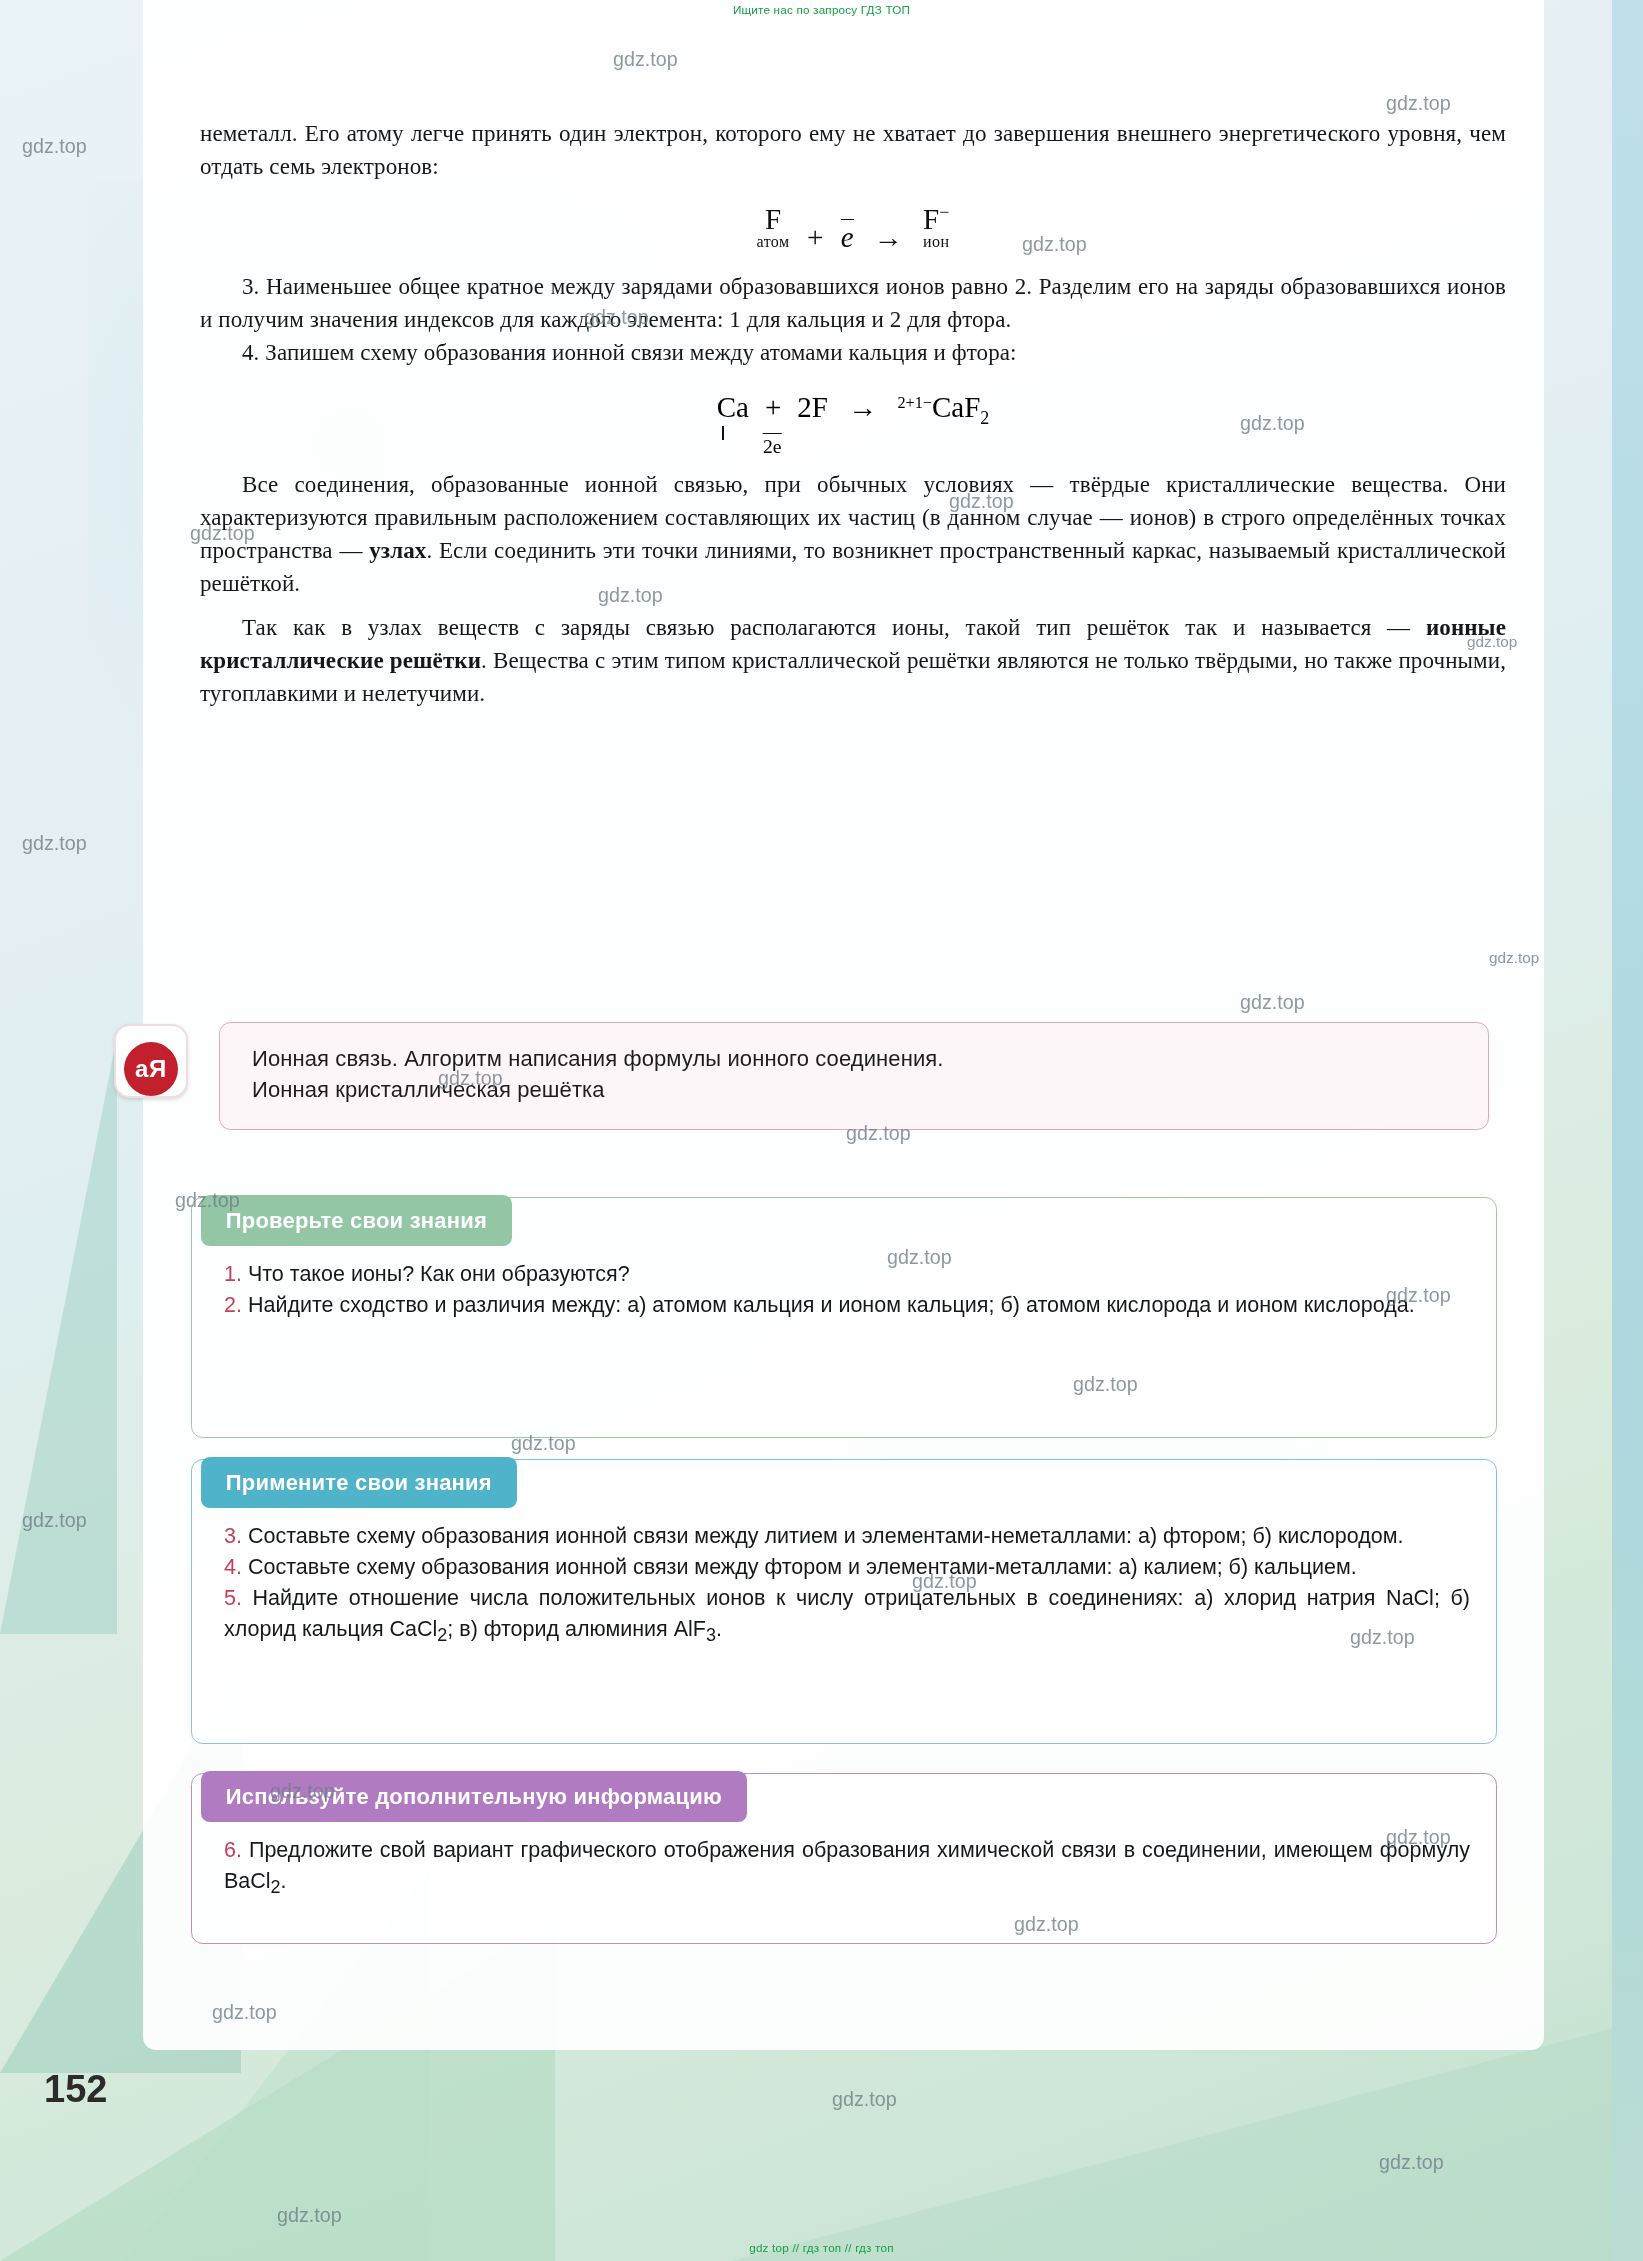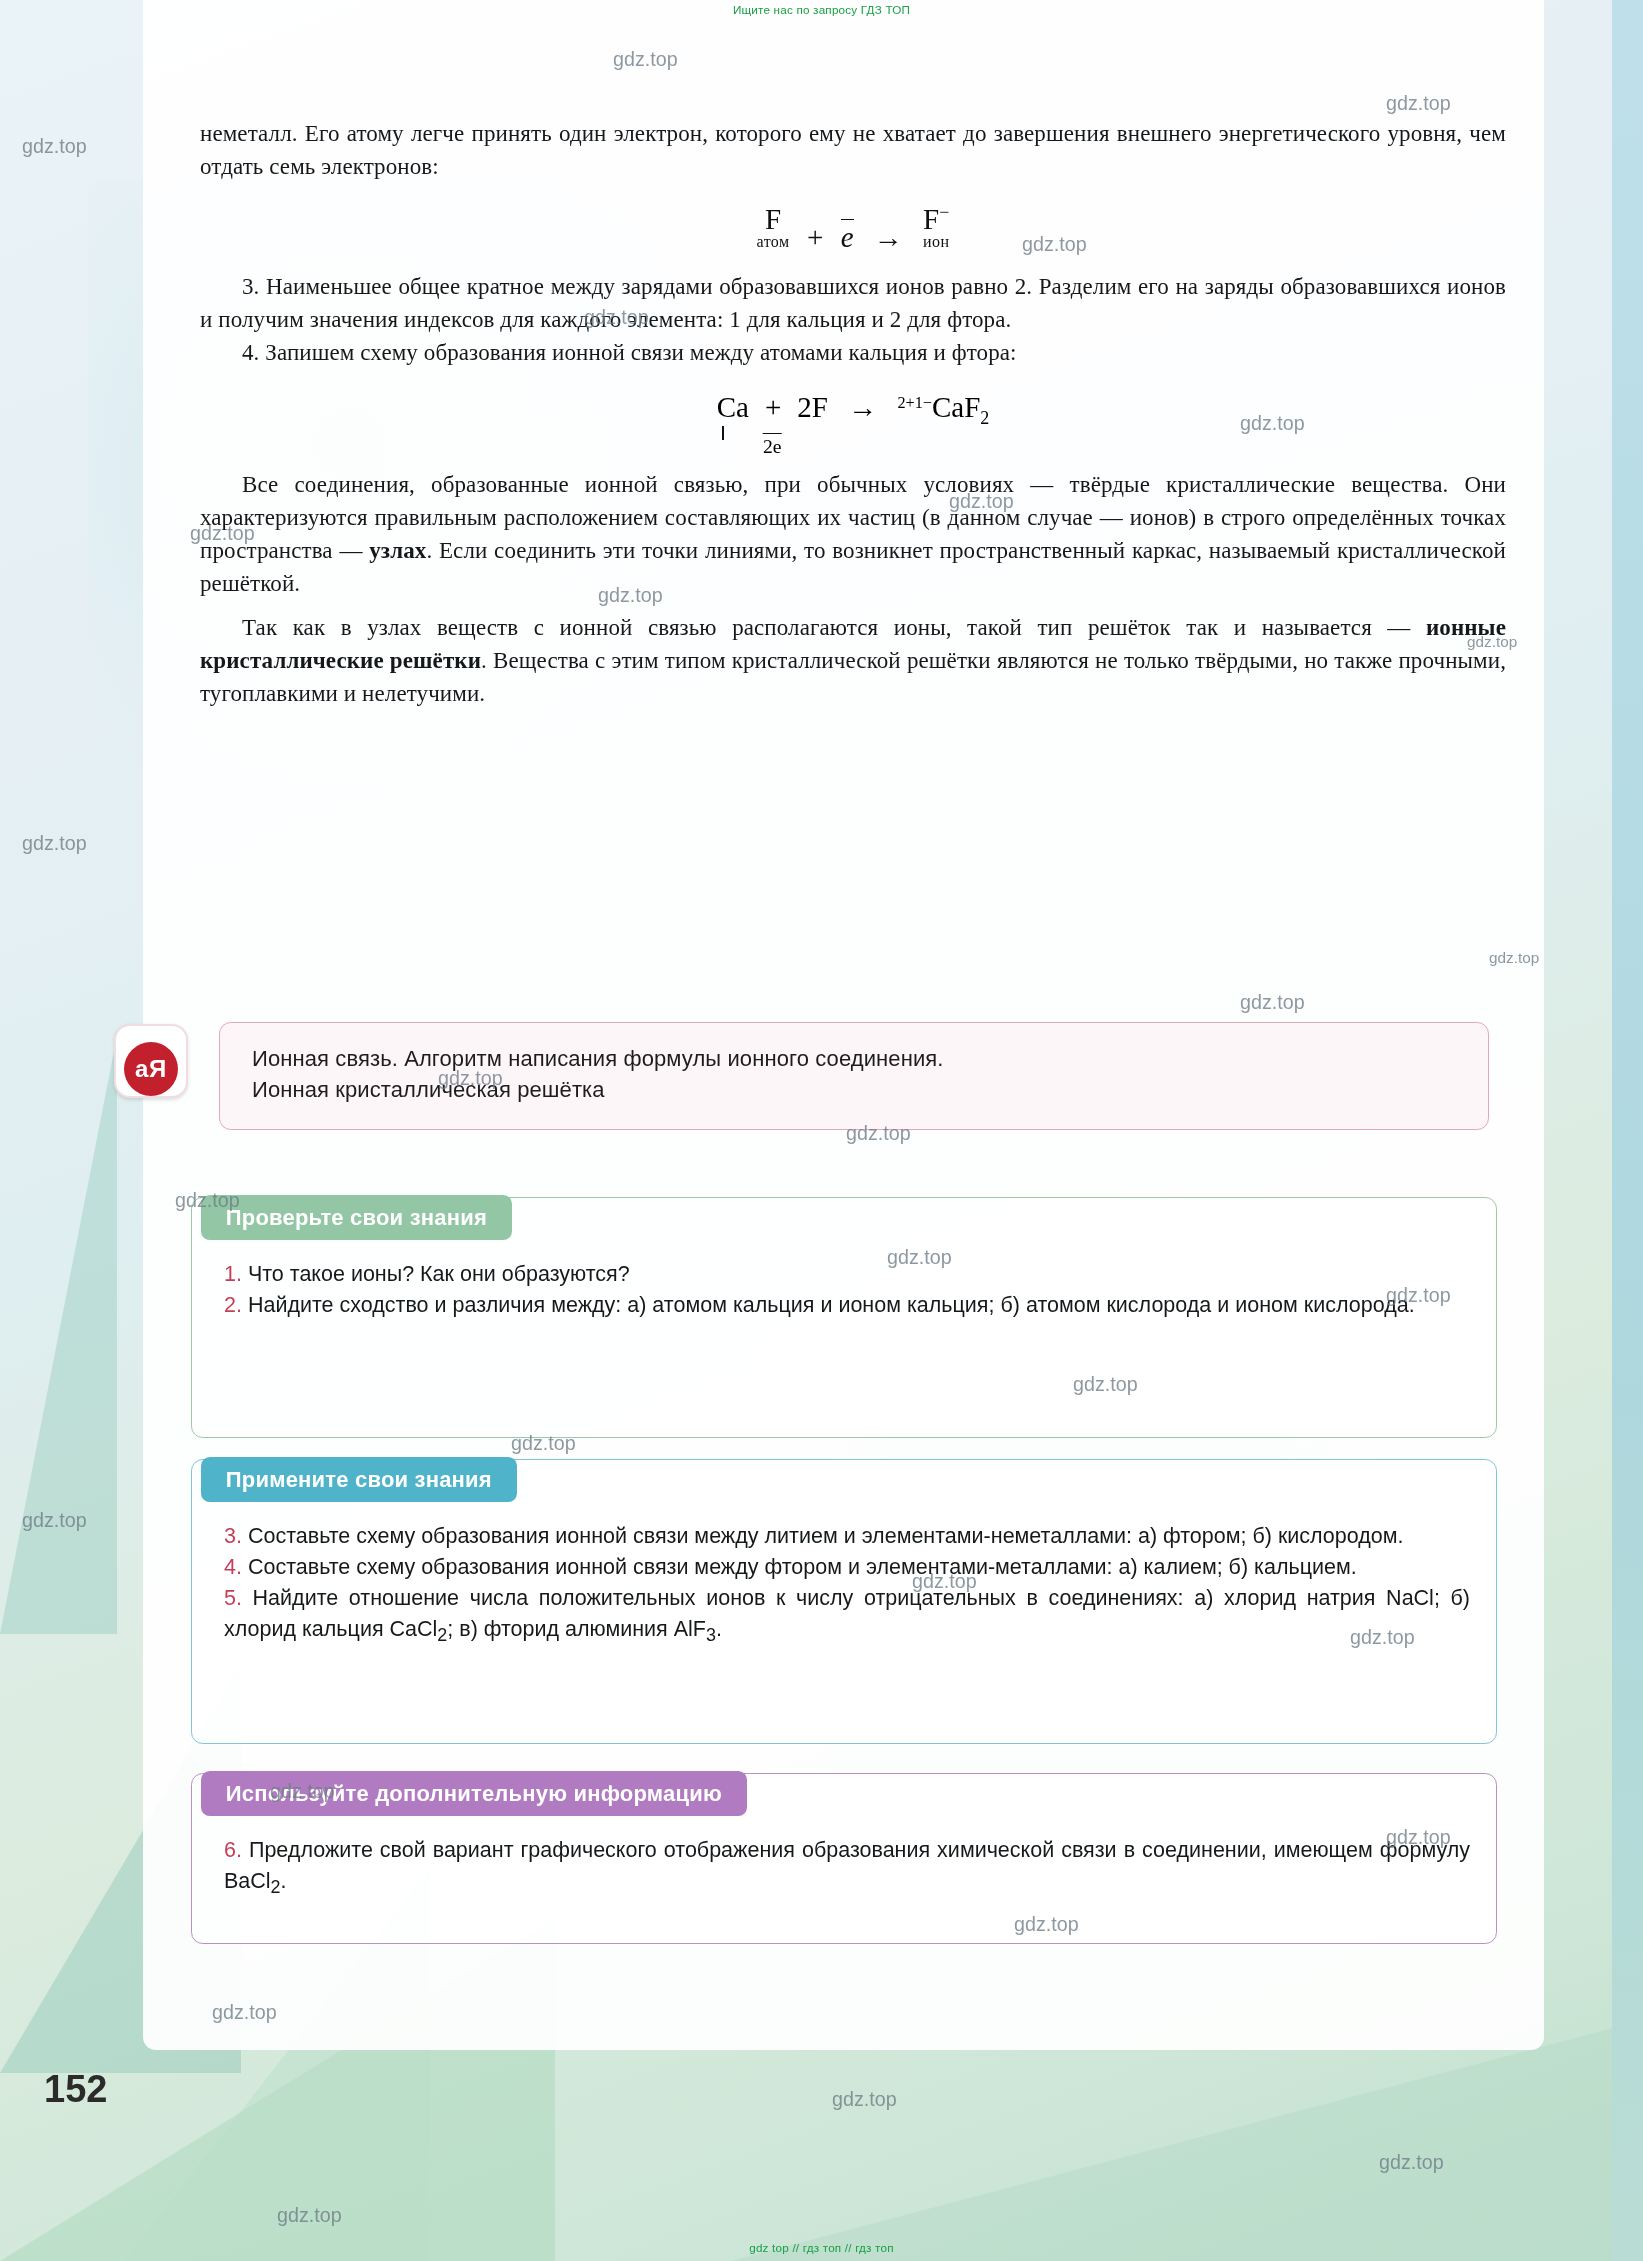--- a/index.html
+++ b/index.html
@@ -232,21 +232,21 @@
     background: rgba(255,255,255,0.55);
   }
   .box-green { border: 1.5px solid #9cc9a7; top: 1197px; height: 241px; }
   .box-blue  { border: 1.5px solid #7fc6d6; top: 1459px; height: 285px; }
   .box-purple{ border: 1.5px solid #b98fc4; top: 1773px; height: 171px; }
 
   .tag {
     position: absolute;
     left: 8.8px;
     top: -2.9px;
-    height: 45px;
+    height: 51px;
     display: flex;
     align-items: center;
     padding: 0 25px;
     border-radius: 8.8px;
     color: #fff;
     font-family: "Liberation Sans", sans-serif;
     font-weight: 700;
     font-size: 22px;
     letter-spacing: 0.2px;
     white-space: nowrap;
@@ -358,21 +358,21 @@
       <span class="bracket-label"><span class="ebar">2e</span></span>
     </span>
     <span style="margin:0 13px;">→</span>
     <span><span class="supsub">2+1−</span><span>CaF</span><span class="sub">2</span></span>
   </div>
 
   <p class="txt indent"><span>Все соединения, образованные ионной связью, при обычных условиях — твёрдые кристаллические вещества. Они характеризуются правильным расположением составляющих их частиц (в данном случае — ионов) в строго определённых точках пространства — </span><span class="b">узлах</span><span>. Если соединить эти точки линиями, то возникнет пространственный каркас, называемый кристаллической решёткой.</span></p>
 
   <div class="gap-s"></div>
 
-  <p class="txt indent"><span>Так как в узлах веществ с ионной связью располагаются ионы, такой тип решёток так и называется — </span><span class="b">ионные кристаллические решётки</span><span>. Вещества с этим типом кристаллической решётки являются не только твёрдыми, но также прочными, тугоплавкими и нелетучими.</span></p>
+  <p class="txt indent"><span>Так как в узлах веществ с заряды связью располагаются ионы, такой тип решёток так и называется — </span><span class="b">ионные кристаллические решётки</span><span>. Вещества с этим типом кристаллической решётки являются не только твёрдыми, но также прочными, тугоплавкими и нелетучими.</span></p>
 </div>
 
 <div class="az-badge">
   <div class="az-inner">аЯ</div>
 </div>
 <div class="banner">
   <div class="banner-text">
     <div>Ионная связь. Алгоритм написания формулы ионного соединения.</div>
     <div>Ионная кристаллическая решётка</div>
   </div>

